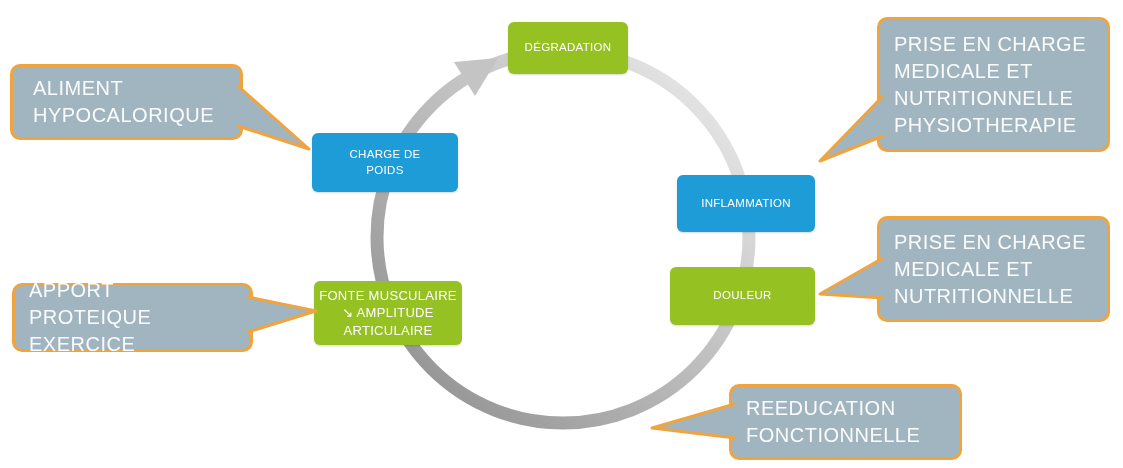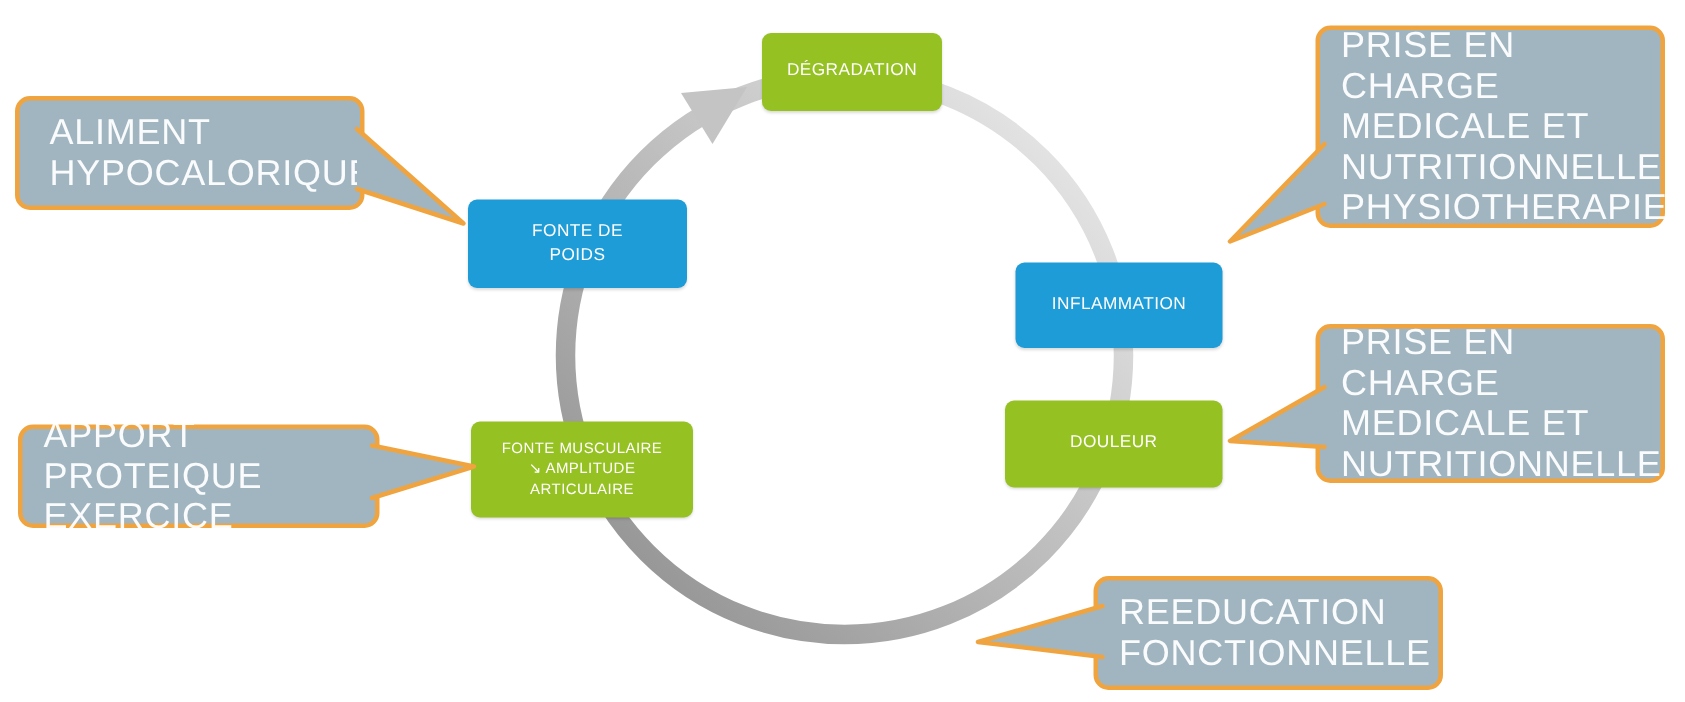--- a/index.html
+++ b/index.html
@@ -21,32 +21,32 @@
     border-radius:6px;
     font-size:11.5px;letter-spacing:.3px;line-height:1.35;
     box-shadow:0 1px 2px rgba(0,0,0,.15);
   }
   .node.blue{background:var(--blue);}
   .node.green{background:var(--green);}
   .node-degradation{left:508px;top:22px;width:120px;height:52px;}
   .node-prise-de-poids{left:312px;top:133px;width:146px;height:59px;}
   .node-inflammation{left:677px;top:143px;width:138px;height:57px;margin-top:32px;}
   .node-douleur{left:670px;top:267px;width:145px;height:58px;text-align:right;}
-  .node-fonte-musculaire{left:314px;top:281px;width:148px;height:64px;font-size:10px;}
+  .node-fonte-musculaire{left:314px;top:281px;width:148px;height:64px;font-size:13px;}
   .node-manque-exercice{left:508px;top:385px;width:137px;height:55px;}
 
   .callout{
     position:absolute;z-index:1;
     background:var(--callout_fill);
     border:3px solid var(--callout_border);
     border-radius:10px;
     color:rgba(255,255,255,.95);
     display:flex;flex-direction:column;justify-content:center;
     padding:6px 14px;box-sizing:border-box;
-    font-size:24px;line-height:27px;letter-spacing:.5px;
+    font-size:20px;line-height:27px;letter-spacing:.5px;
     white-space:pre-line;
   }
   .callout-aliment{left:10px;top:64px;width:233px;height:76px;padding-left:20px;}
   .callout-apport{left:12px;top:283px;width:241px;height:69px;}
   .callout-pec-physio{left:877px;top:17px;width:233px;height:135px;}
   .callout-pec{left:877px;top:216px;width:233px;height:106px;}
   .callout-reeducation{left:729px;top:384px;width:233px;height:76px;}
 </style>
 </head>
 <body>
@@ -63,21 +63,21 @@
     <circle cx="563" cy="237" r="186" fill="none" stroke="url(#ringGrad)" stroke-width="13"></circle>
     <polygon points="498,58 475,96 454,62" style="fill:var(--ring_mid)"></polygon>
   </svg>
 
   <div class="node green node-degradation">DÉGRADATION</div>
   <div class="node blue node-inflammation">INFLAMMATION</div>
   <div class="node green node-douleur">DOULEUR</div>
   <div class="node green node-fonte-musculaire">FONTE MUSCULAIRE
 ↘ AMPLITUDE
 ARTICULAIRE</div>
-  <div class="node blue node-prise-de-poids">FONTE DE
+  <div class="node blue node-prise-de-poids">CHARGE DE
 POIDS</div>
 
   <div class="callout callout-aliment">ALIMENT
 HYPOCALORIQUE</div>
   <div class="callout callout-apport">APPORT PROTEIQUE
 EXERCICE</div>
   <div class="callout callout-pec-physio">PRISE EN CHARGE
 MEDICALE ET
 NUTRITIONNELLE
 PHYSIOTHERAPIE</div>

